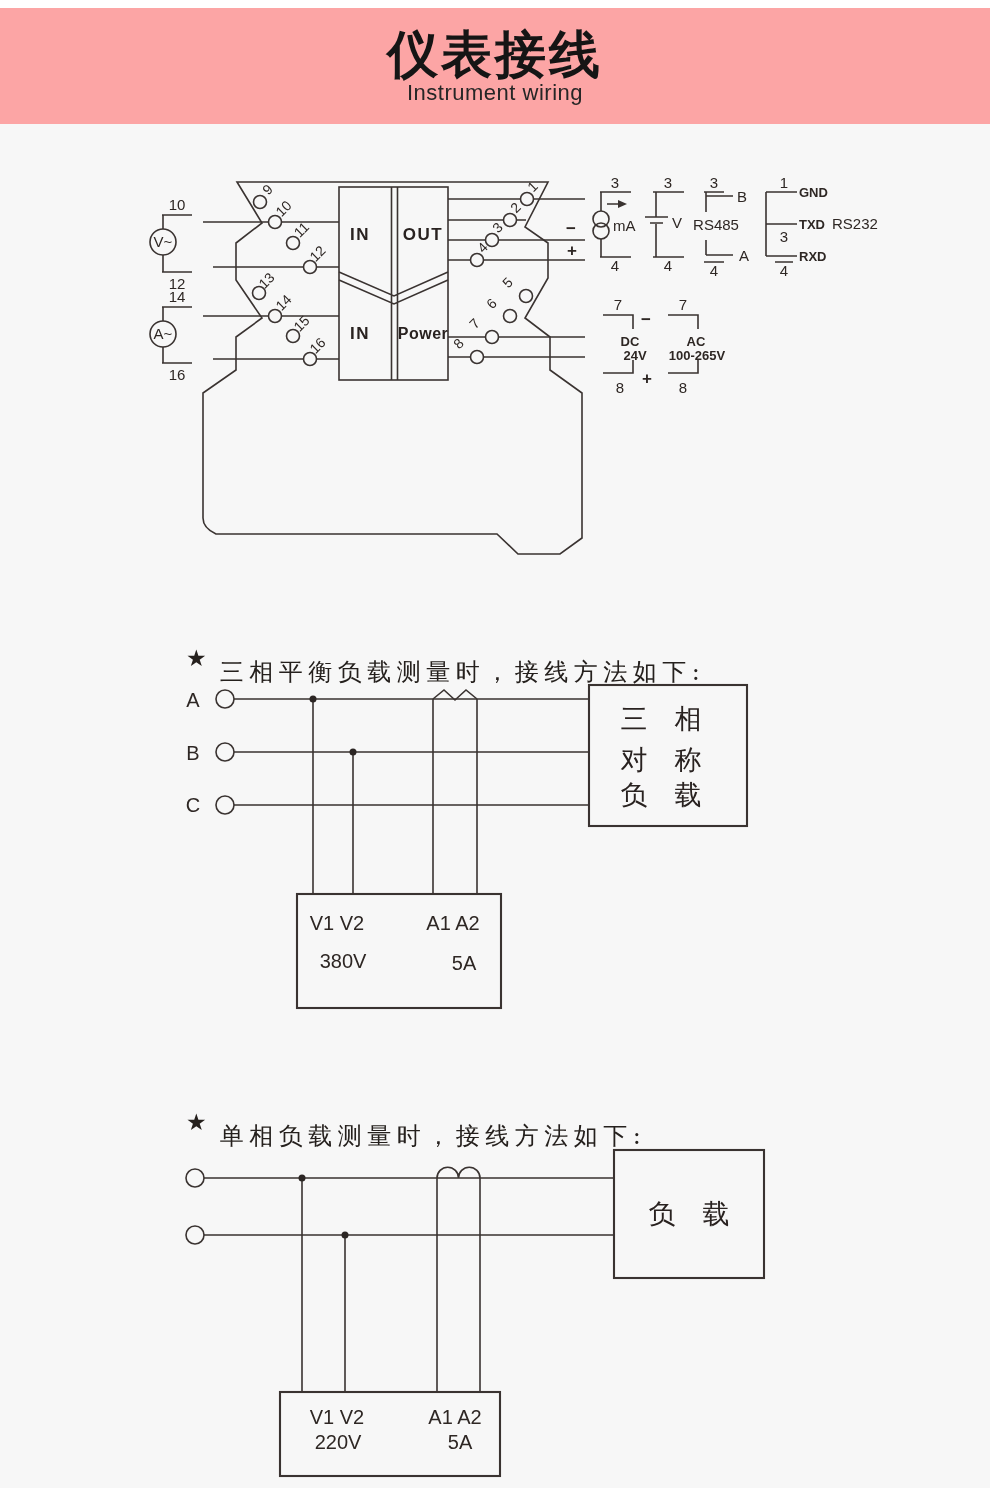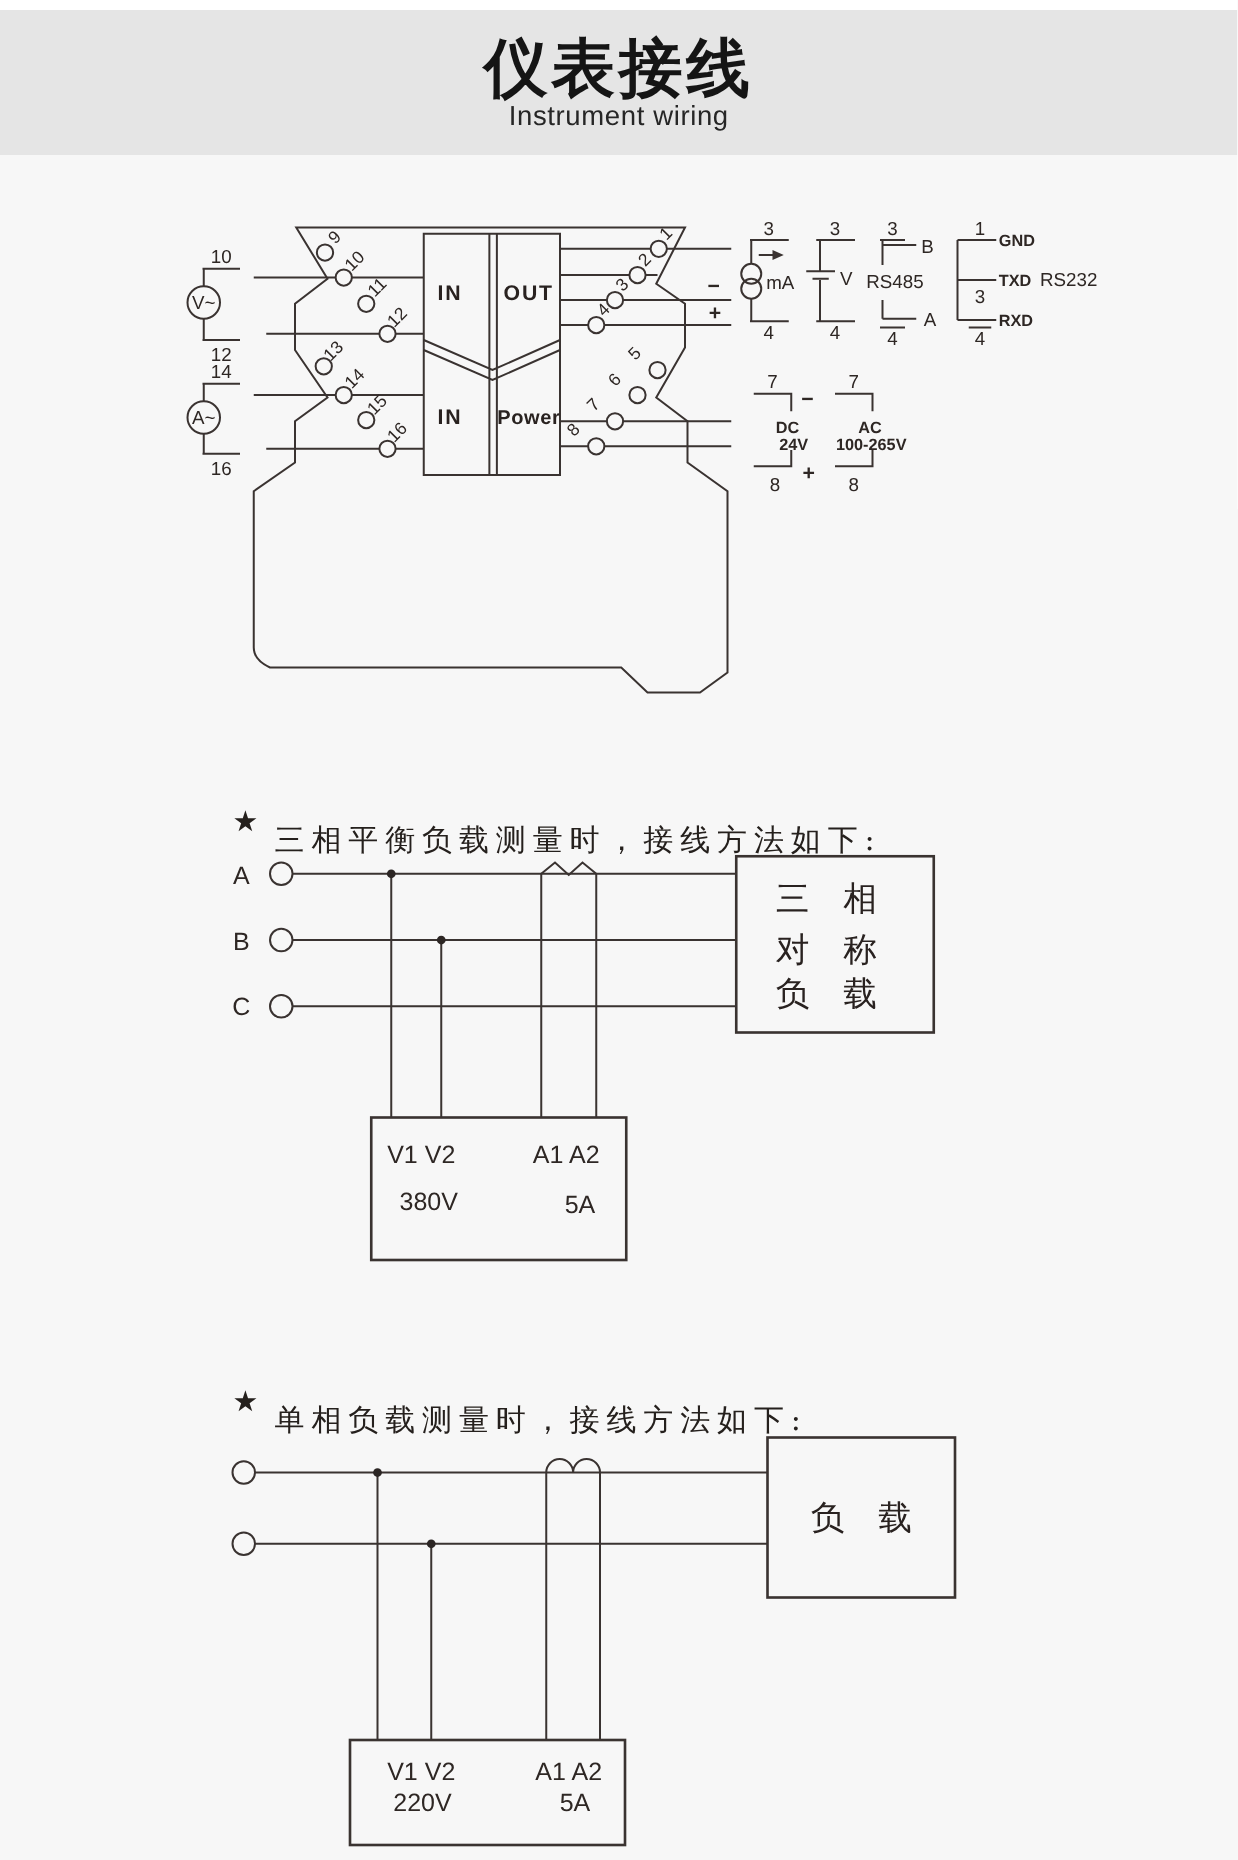--- a/index.html
+++ b/index.html
@@ -1,19 +1,19 @@
 <!DOCTYPE html>
 <html><head>
 <meta charset="utf-8">
 <style>
   html,body{margin:0;padding:0;background:#ffffff;}
   .page{position:relative;width:990px;height:1488px;background:#f7f7f7;overflow:hidden;
         font-family:"Liberation Sans",sans-serif;}
   .top-white{position:absolute;left:0;top:0;width:100%;height:8px;background:#ffffff;}
-  .band{position:absolute;left:0;top:8px;width:100%;height:116px;background:#e5e5e5;
+  .band{position:absolute;left:0;top:8px;width:100%;height:116px;background:#fca5a5;
         display:flex;flex-direction:column;align-items:center;justify-content:center;}
   .title{font-size:51px;font-weight:700;letter-spacing:3px;color:#151515;line-height:1.05;}
   .subtitle{font-size:22px;font-weight:400;color:#262626;letter-spacing:0.5px;margin-top:1px;line-height:1;}
   .diagram-svg{position:absolute;left:0;top:0;width:990px;height:1488px;}
   .heading{position:absolute;left:186px;display:flex;align-items:center;gap:13px;
            font-family:"DejaVu Serif","Liberation Serif",serif;color:#25201d;}
   .heading .star{font-size:23px;line-height:1;}
   .heading .htext{font-size:24px;letter-spacing:5.5px;line-height:1.2;margin-top:28px;}
   
   .ln{stroke:#3a3331;stroke-width:1.6;fill:none;}

